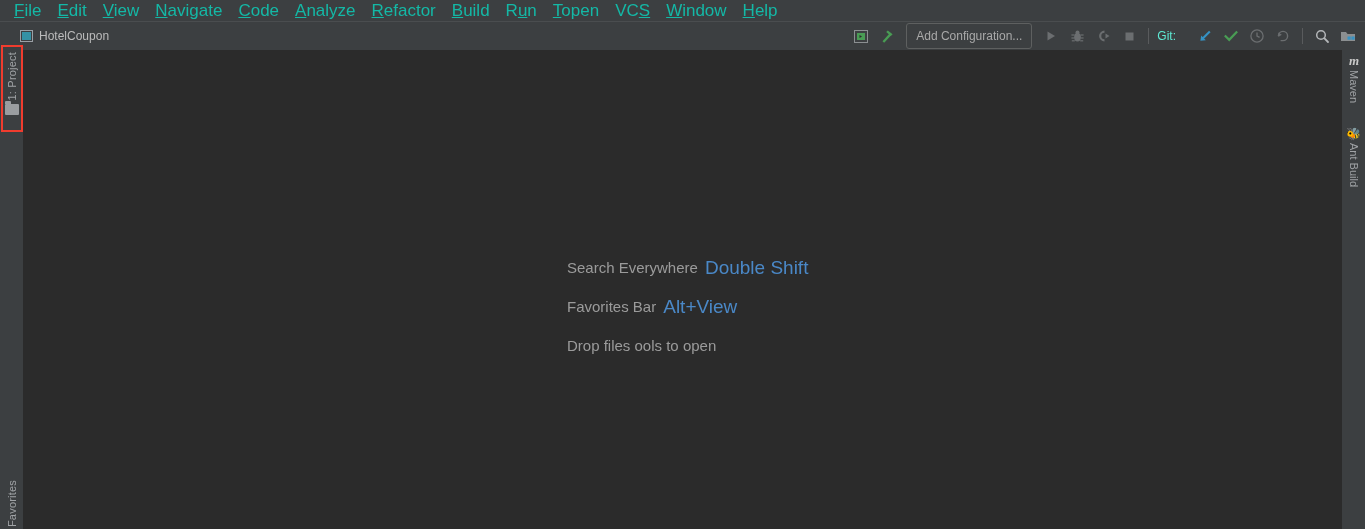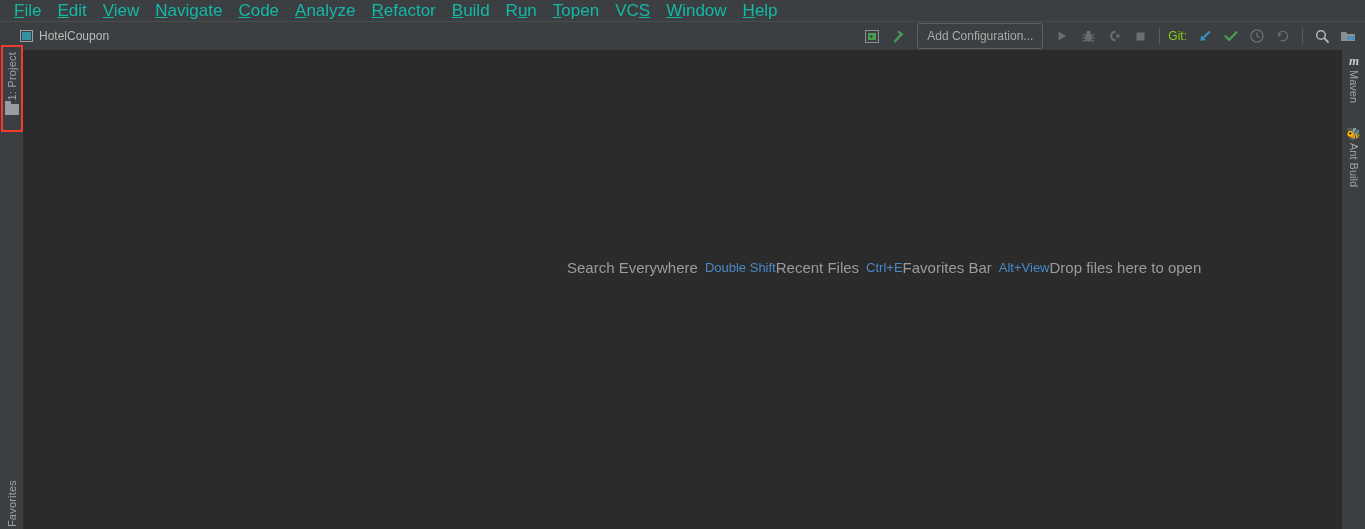--- a/index.html
+++ b/index.html
@@ -99,23 +99,23 @@
     flex: 0 0 auto;
   }
   .tb-sep {
     width: 1px;
     height: 16px;
     background: #595b5d;
     margin: 0 6px;
     flex: 0 0 auto;
   }
   .git-label {
-    color: #84cc16;
+    color: #5eead4;
     font-size: 12px;
-    margin: 0 5px 0 2px;
+    margin: 0 16px 0 2px;
     line-height: 14px;
     white-space: nowrap;
   }
   .addconf {
     height: 21px;
     border: 1px solid #5e6060;
     border-radius: 3px;
     color: #a9a9a9;
     font-size: 12px;
     display: flex;
@@ -239,36 +239,36 @@
     left: 24px; top: 50px;
     width: 1317px;
     height: 479px;
     background: #2b2b2b;
   }
   .hints {
     position: absolute;
     left: 543px;
     top: 198px;
     display: flex;
-    flex-direction: row;
+    flex-direction: column;
   }
   .hint-row {
     height: 39px;
     display: flex;
     align-items: center;
     white-space: nowrap;
   }
   .hint-label {
     color: #9b9b9b;
     font-size: 15px;
     line-height: 18px;
   }
   .hint-key {
     color: #4a88c7;
-    font-size: 13px;
+    font-size: 19px;
     line-height: 18px;
     margin-left: 7px;
   }
   .hint-drop {
     color: #9b9b9b;
     font-size: 15px;
     line-height: 18px;
   }
   svg { display: block; }
 </style>
@@ -427,30 +427,26 @@
   <div class="editor">
     <div class="hints">
 
       <div class="hint-row">
         <span class="hint-label">Search Everywhere</span>
         <span class="hint-key">Double Shift</span>
       </div>
 
 
 
-      <div class="hint-row">
-        <span class="hint-label">Recent Files</span>
-        <span class="hint-key">Ctrl+E</span>
-      </div>
 
       <div class="hint-row">
         <span class="hint-label">Favorites Bar</span>
         <span class="hint-key">Alt+View</span>
       </div>
 
       <div class="hint-row">
-        <span class="hint-drop">Drop files here to open</span>
+        <span class="hint-drop">Drop files ools to open</span>
       </div>
 
     </div>
   </div>
 
 </div>
 
 </body></html>

